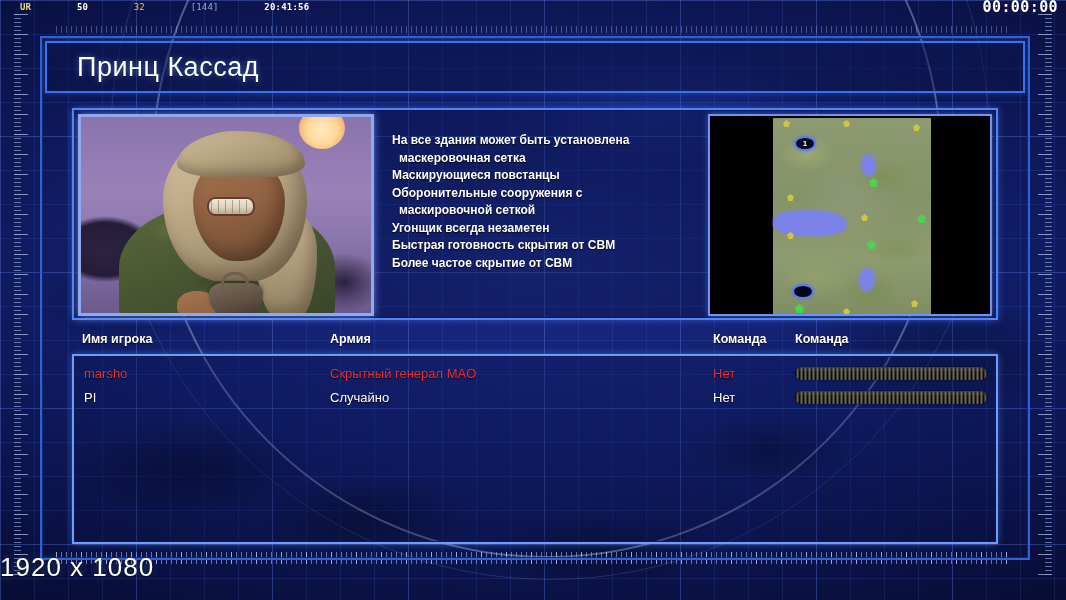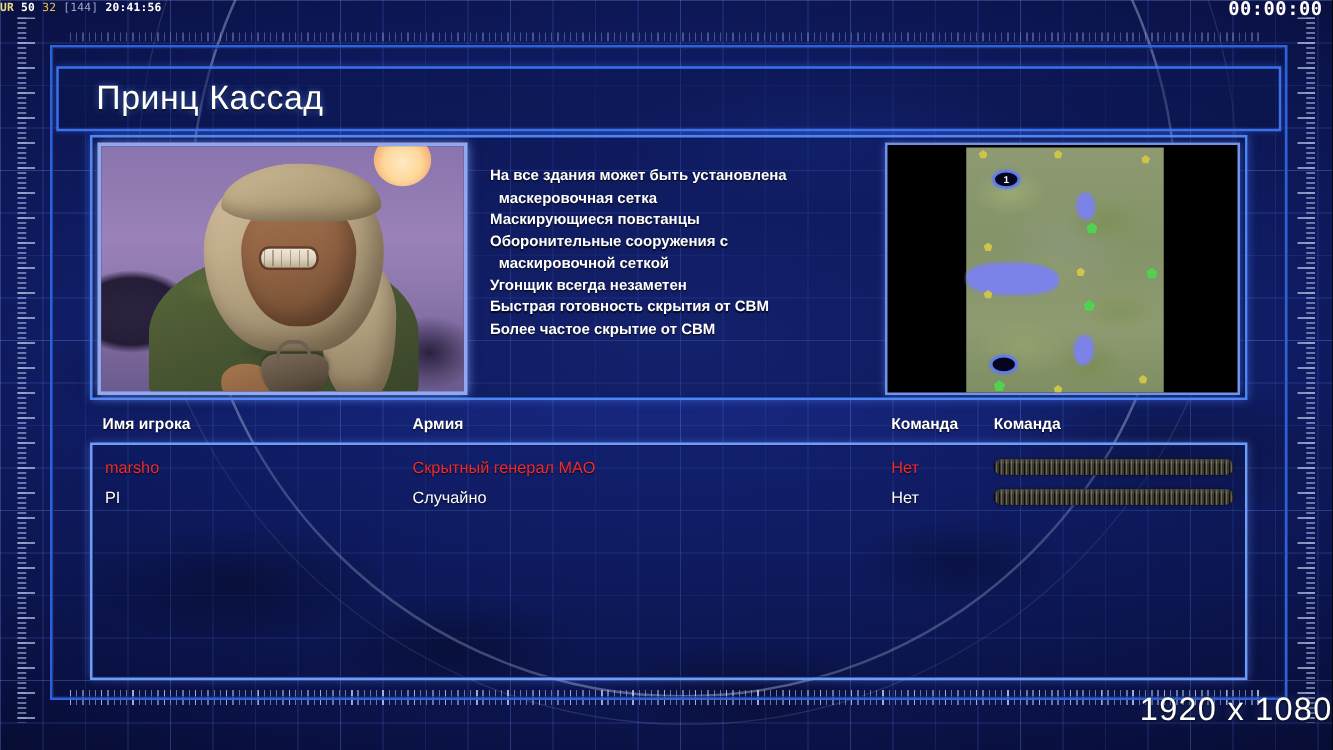--- a/index.html
+++ b/index.html
@@ -97,21 +97,21 @@
   
   #topbar {
     position:absolute; left:0; top:0; width:1066px; height:14px;
     z-index:40;
     font-family:"DejaVu Sans Mono", monospace;
     font-size:9px; line-height:14px;
     color:#e8e8f4;
     letter-spacing:.2px;
     white-space:nowrap;
   }
-  #topbar .seg { display:inline-block; padding:0 0; }
+  #topbar .seg { display:inline-block; padding:0 20px; }
   .s-ur   { color:#e9d98a; font-weight:bold; }
   .s-n1   { color:#ffffff; font-weight:bold; }
   .s-n2   { color:#f2c14a; font-weight:normal; }
   .s-br   { color:#9aa6cf;text-align:center; }
   .s-time { color:#ffffff; font-weight:bold; }
   #clock {
     position:absolute; right:8px; top:0; height:14px; line-height:14px;
     font-family:"DejaVu Sans Mono", monospace;
     font-size:15px; font-weight:bold; color:#ffffff; letter-spacing:.4px;
   }
@@ -128,21 +128,20 @@
     box-shadow:0 0 0 1px rgba(20,40,110,.9) inset;
     pointer-events:none;
   }
 
   
   #titlebar {
     position:absolute; left:5px; top:5px; right:5px; height:52px;
     border:2px solid #3a72ee;
     background:linear-gradient(to bottom, rgba(10,22,80,.55), rgba(8,16,60,.35));
     box-shadow:0 0 6px rgba(60,110,235,.45);
-    margin-top:12px;
   }
   #title-text {
     position:absolute; left:30px; top:50%; transform:translateY(-50%);
     font-size:27px; color:#ffffff; letter-spacing:.5px;
     text-shadow:0 0 6px rgba(120,170,255,.55), 0 1px 1px rgba(0,0,0,.75);
     white-space:nowrap;
   }
 
   
   #infopanel {
@@ -345,21 +344,21 @@
     box-shadow:inset 0 1px 2px rgba(0,0,0,.8), 0 0 2px rgba(0,0,0,.6);
     overflow:hidden;
   }
   .pbar::after{
     content:""; position:absolute; left:0; right:0; top:0; height:5px;
     background:linear-gradient(to bottom, rgba(255,255,255,.18), rgba(255,255,255,0));
   }
 
   
   #reso {
-    position:absolute; left:0; right:0; top:552px; text-align:right;
+    position:absolute; left:0; right:0; top:552px; text-align:left;
     z-index:45;
     font-size:26px; color:#ffffff;
     text-shadow:0 1px 3px rgba(0,0,0,.9), 0 0 8px rgba(110,150,255,.4);
     letter-spacing:1px;
   }
 </style>
 </head>
 <body>
 
 <div id="screen">

